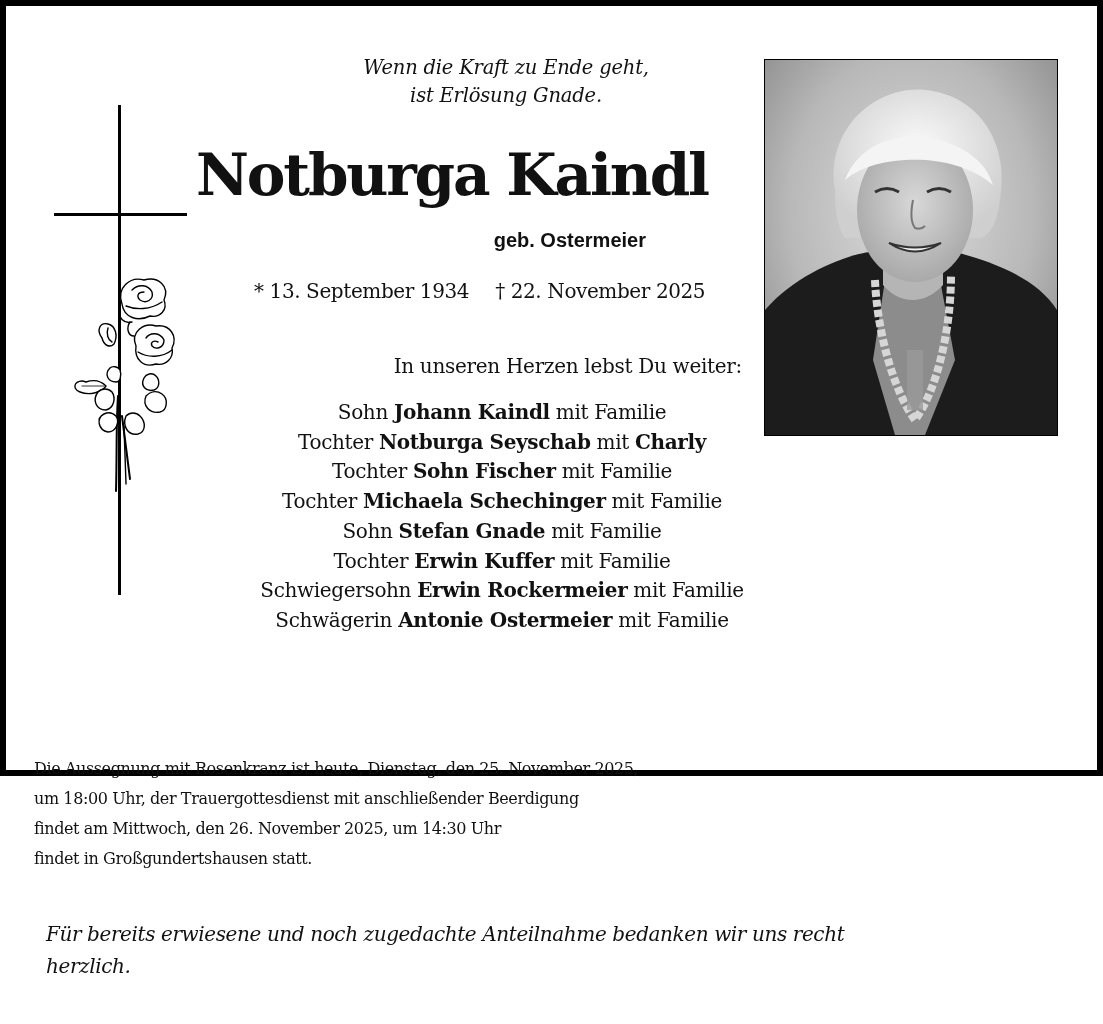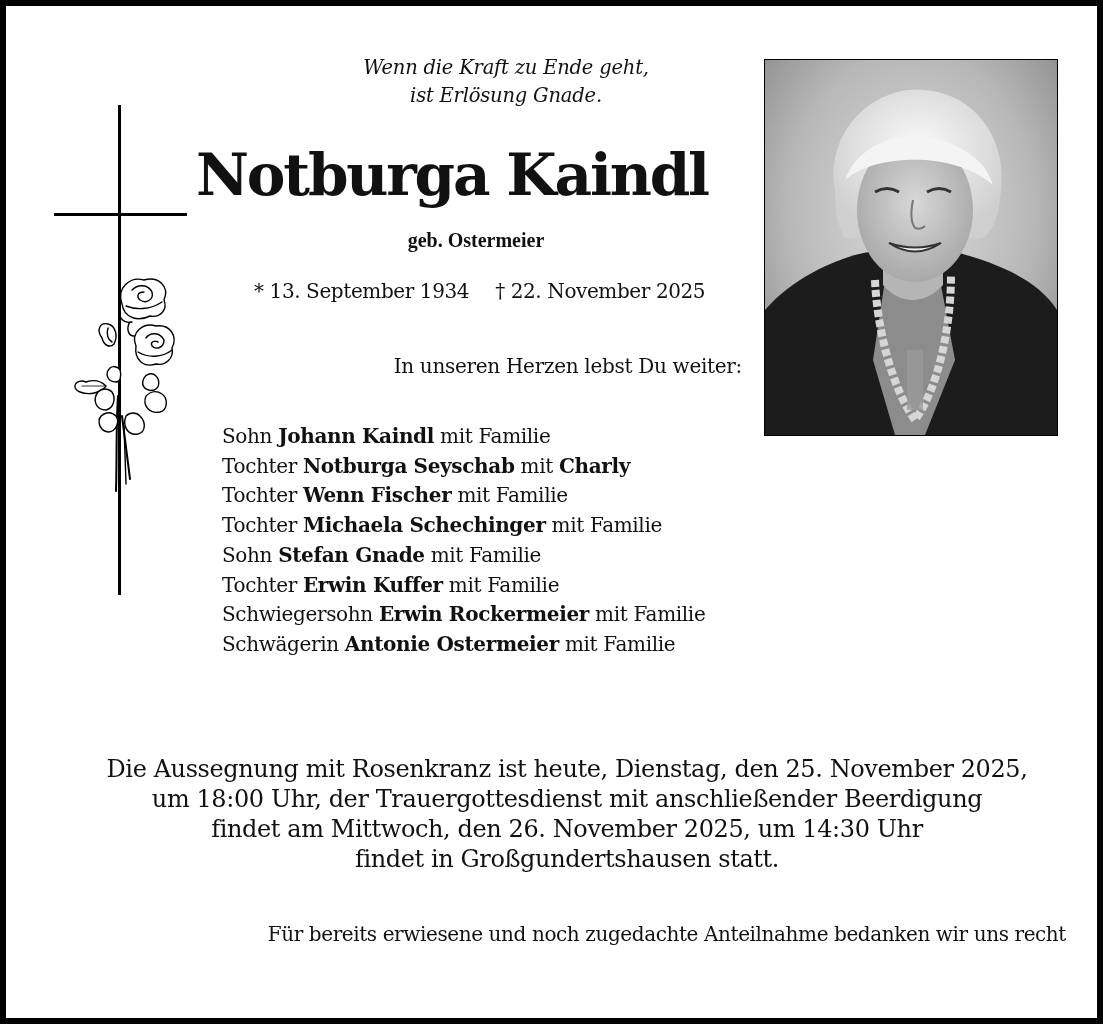--- a/index.html
+++ b/index.html
@@ -3,68 +3,69 @@
   <meta charset="utf-8">
   <style>
     html, body { margin: 0; padding: 0; background: #ffffff; }
     body {
       width: 1103px; height: 1024px; position: relative; overflow: hidden;
       font-family: "DejaVu Serif", "Liberation Serif", serif;
       color: #111111;
     }
     .frame {
       position: absolute; left: 0; top: 0;
-      width: 1103px; height: 1024px;
+      width: 1103px; height: 776px;
       box-sizing: border-box;
       border: 6px solid #000000;
       background: #ffffff;
     }
     .motto {
       position: absolute; left: 250px; top: 48px; width: 500px;
       text-align: center; font-style: italic; font-size: 19.5px; line-height: 28px;
       font-family: "DejaVu Serif", serif;
       letter-spacing: -0.2px;
     }
     .name {
       position: absolute; left: 190px; top: 134px; width: 560px;
       text-align: left; font-weight: bold; font-size: 58px; line-height: 70px;
       font-family: "DejaVu Serif", serif; letter-spacing: -2.2px;
     }
     .maiden {
       position: absolute; left: 300px; top: 220px; width: 340px;
-      text-align: center; font-weight: bold; font-size: 20px; line-height: 28px;
-      font-family: Liberation Serif, serif;
+      text-align: right; font-weight: bold; font-size: 20px; line-height: 28px;
+      font-family: Liberation Sans, sans-serif;
     }
     .dates {
       position: absolute; left: 216px; top: 270px; width: 520px;
       font-size: 20px; line-height: 30px; white-space: nowrap;
       font-family: "DejaVu Serif", serif; letter-spacing: -0.4px; margin-left: 32px;
     }
     .dates .death { margin-left: 26px; }
     .intro {
       position: absolute; left: 216px; top: 345px; width: 520px;
       font-size: 20px; line-height: 30px; white-space: nowrap;
       letter-spacing: -0.3px;
       text-align: right;
     }
     .mourners {
-      position: absolute; left: 216px; top: 416px; width: 560px;
+      position: absolute; left: 216px; top: 392px; width: 560px;
       margin: 0; padding: 0; list-style: none;
       font-size: 20px; line-height: 29.7px; white-space: nowrap;
       letter-spacing: -0.35px;
+      text-align: center;
     }
     .mourners li b { font-weight: bold; }
     .service {
-      position: absolute; left: 51px; top: 748px; width: 1020px;
-      text-align: center; font-size: 24px; line-height: 30px;
+      position: absolute; left: 28px; top: 748px; width: 1020px;
+      font-size: 16px; line-height: 30px;
       letter-spacing: -0.4px;
     }
     .thanks {
       position: absolute; left: 40px; top: 912px; width: 1020px;
-      text-align: right; font-size: 20px; line-height: 32px; 
+      text-align: left; font-size: 20px; line-height: 32px; font-style: italic;
       letter-spacing: -0.4px;
     }
     .cross-art { position: absolute; left: 40px; top: 90px; width: 160px; height: 510px; }
     .photo {
       position: absolute; left: 758px; top: 53px; width: 294px; height: 377px;
       box-sizing: border-box; border: 1px solid #000;
       overflow: hidden;
       background: radial-gradient(ellipse at 50% 45%, #d9d9d9 0%, #bdbdbd 45%, #8f8f8f 100%);
     }
     .photo svg { display: block; }
@@ -121,21 +122,21 @@
 
   <div class="dates">
     <span>* 13. September 1934</span><span class="death">† 22. November 2025</span>
   </div>
 
   <div class="intro">In unseren Herzen lebst Du weiter:</div>
 
   <ul class="mourners">
     <li><span>Sohn</span> <b>Johann Kaindl</b> <span>mit</span> <span>Familie</span></li>
     <li><span>Tochter</span> <b>Notburga Seyschab</b> <span>mit</span> <b>Charly</b></li>
-    <li><span>Tochter</span> <b>Wenn Fischer</b> <span>mit</span> <span>Familie</span></li>
+    <li><span>Tochter</span> <b>Sohn Fischer</b> <span>mit</span> <span>Familie</span></li>
     <li><span>Tochter</span> <b>Michaela Schechinger</b> <span>mit</span> <span>Familie</span></li>
     <li><span>Sohn</span> <b>Stefan Gnade</b> <span>mit</span> <span>Familie</span></li>
     <li><span>Tochter</span> <b>Erwin Kuffer</b> <span>mit</span> <span>Familie</span></li>
     <li><span>Schwiegersohn</span> <b>Erwin Rockermeier</b> <span>mit</span> <span>Familie</span></li>
     <li><span>Schwägerin</span> <b>Antonie Ostermeier</b> <span>mit</span> <span>Familie</span></li>
   </ul>
 
   <div class="photo">
     <svg width="292" height="375" viewBox="0 0 292 375" xmlns="http://www.w3.org/2000/svg">
       <defs>
@@ -181,15 +182,16 @@
 
   <div class="service">
     <div>Die Aussegnung mit Rosenkranz ist heute, Dienstag, den 25. November 2025,</div>
     <div>um 18:00 Uhr, der Trauergottesdienst mit anschließender Beerdigung</div>
     <div>findet am Mittwoch, den 26. November 2025, um 14:30 Uhr</div>
     <div>findet in Großgundertshausen statt.</div>
   </div>
 
   <div class="thanks">
     <div>Für bereits erwiesene und noch zugedachte Anteilnahme bedanken wir uns recht</div>
+    <div>herzlich.</div>
   </div>
 
 </div>
 
 </body></html>

